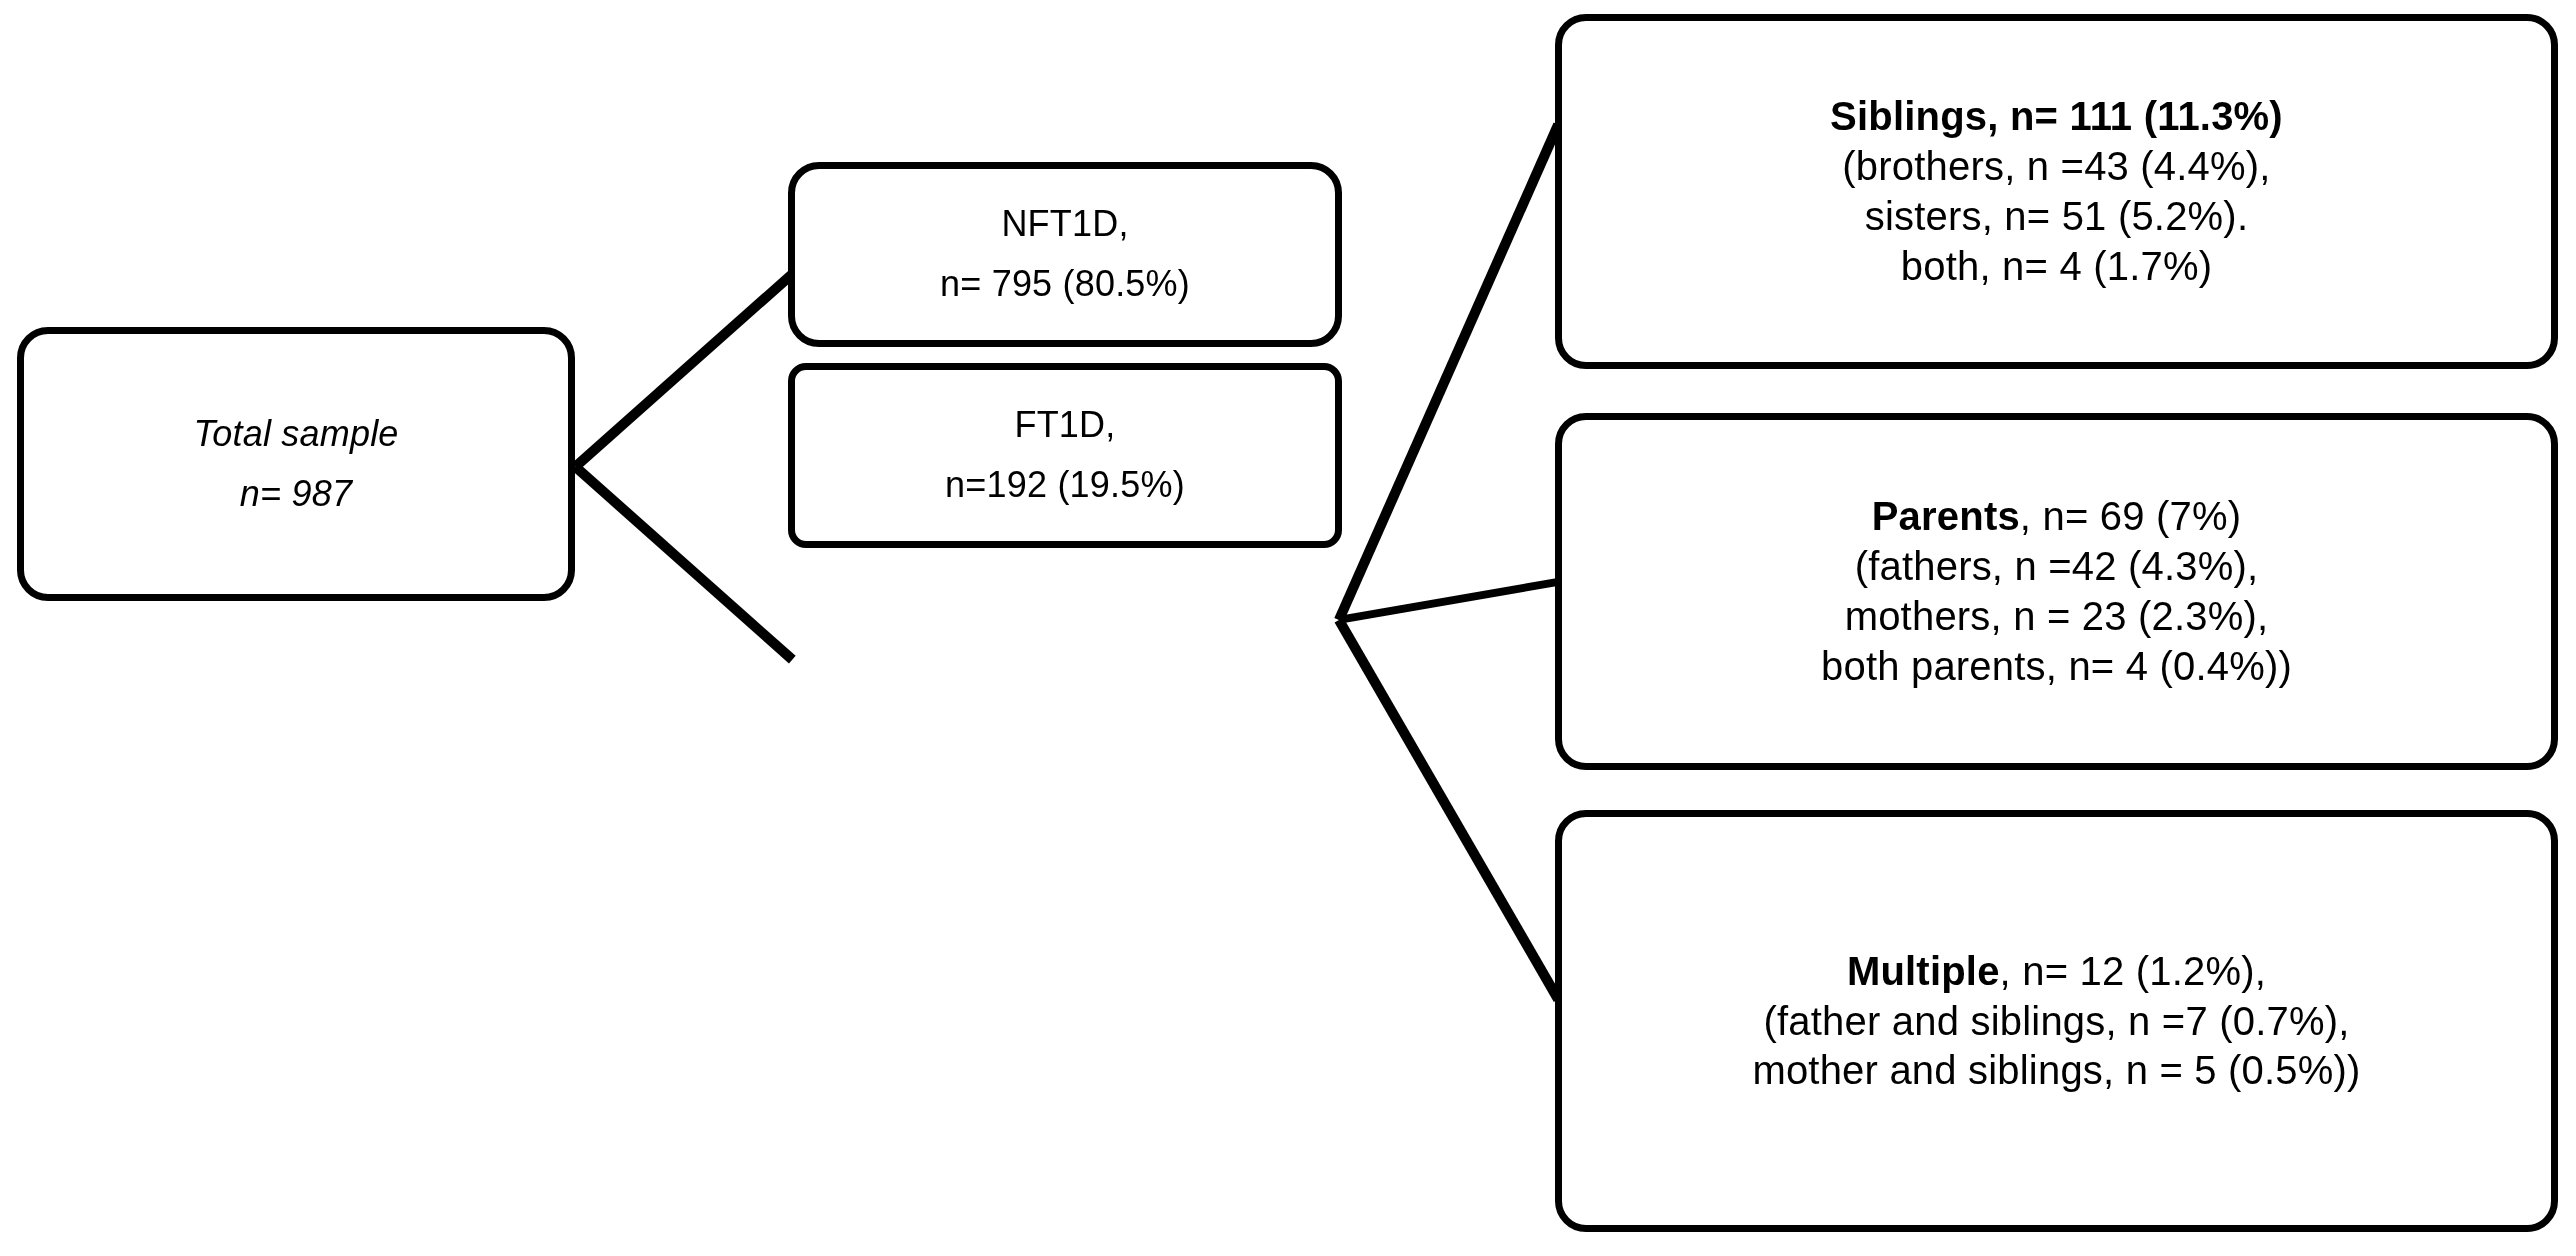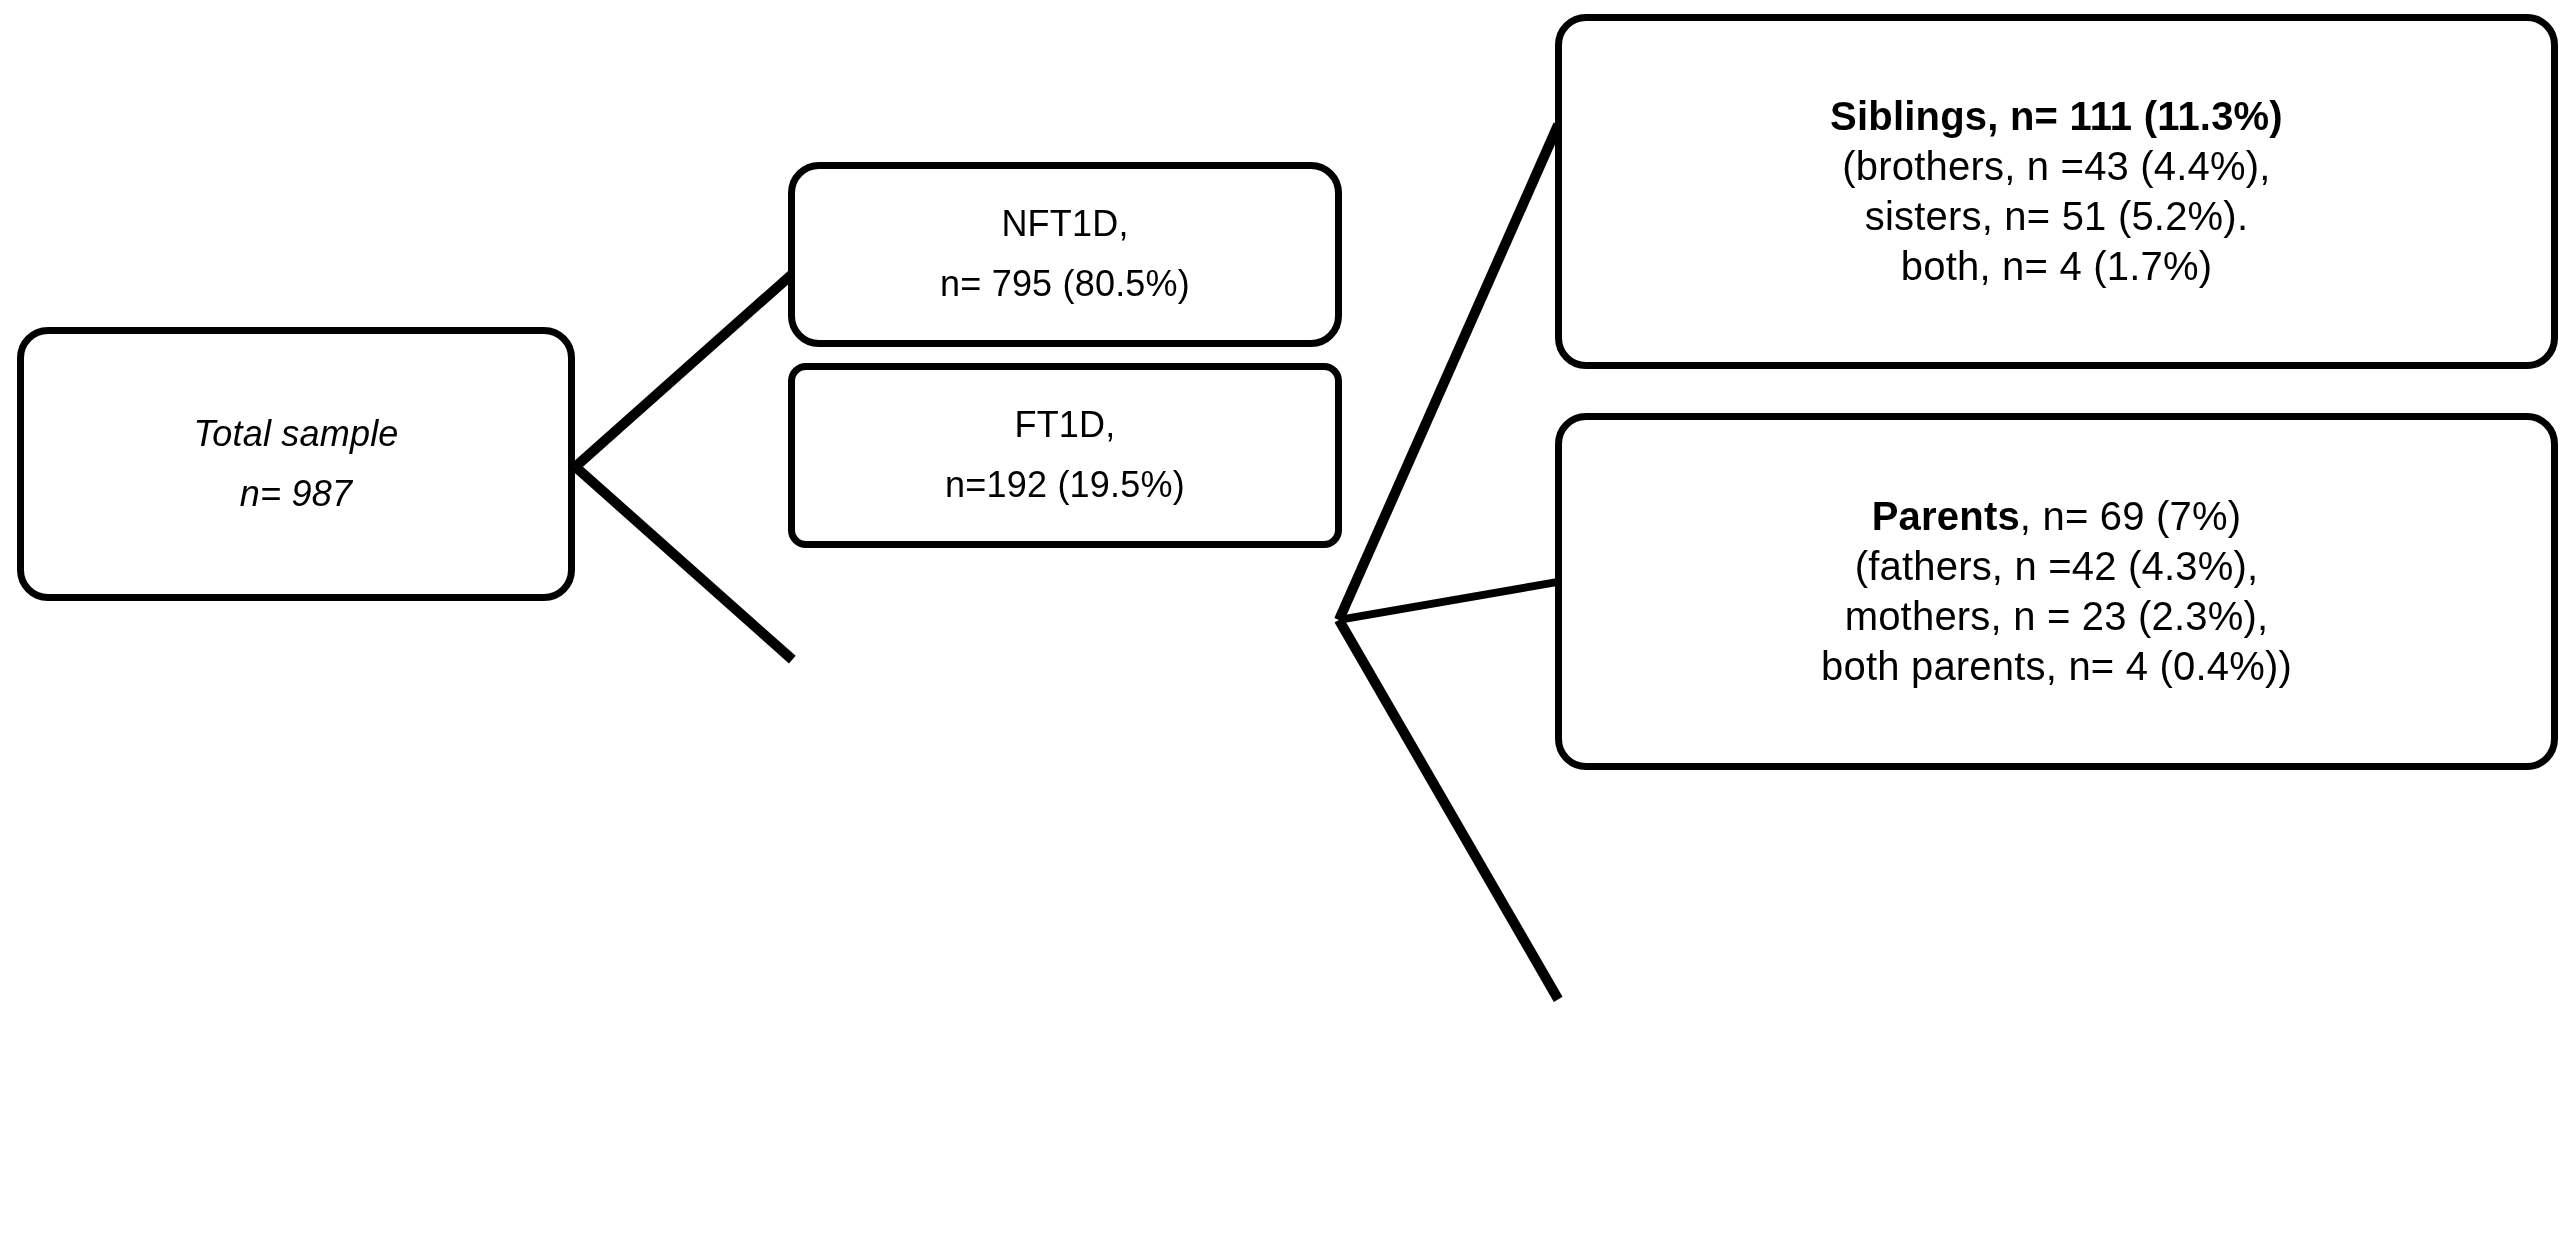--- a/index.html
+++ b/index.html
@@ -108,15 +108,22 @@
 
   <div class="node node-detail" id="node-parents">
     <span class="line">
       <span class="bold">Parents</span><span>, n= 69 (7%)</span>
     </span>
     <span class="line">(fathers, n =42 (4.3%),</span>
     <span class="line">mothers, n = 23 (2.3%),</span>
     <span class="line">both parents, n= 4 (0.4%))</span>
   </div>
 
+  <div class="node node-detail" id="node-multiple">
+    <span class="line">
+      <span class="bold">Multiple</span><span>, n= 12 (1.2%),</span>
+    </span>
+    <span class="line">(father and siblings, n =7 (0.7%),</span>
+    <span class="line">mother and siblings, n = 5 (0.5%))</span>
+  </div>
 
 </div>
 
 
 </body></html>

